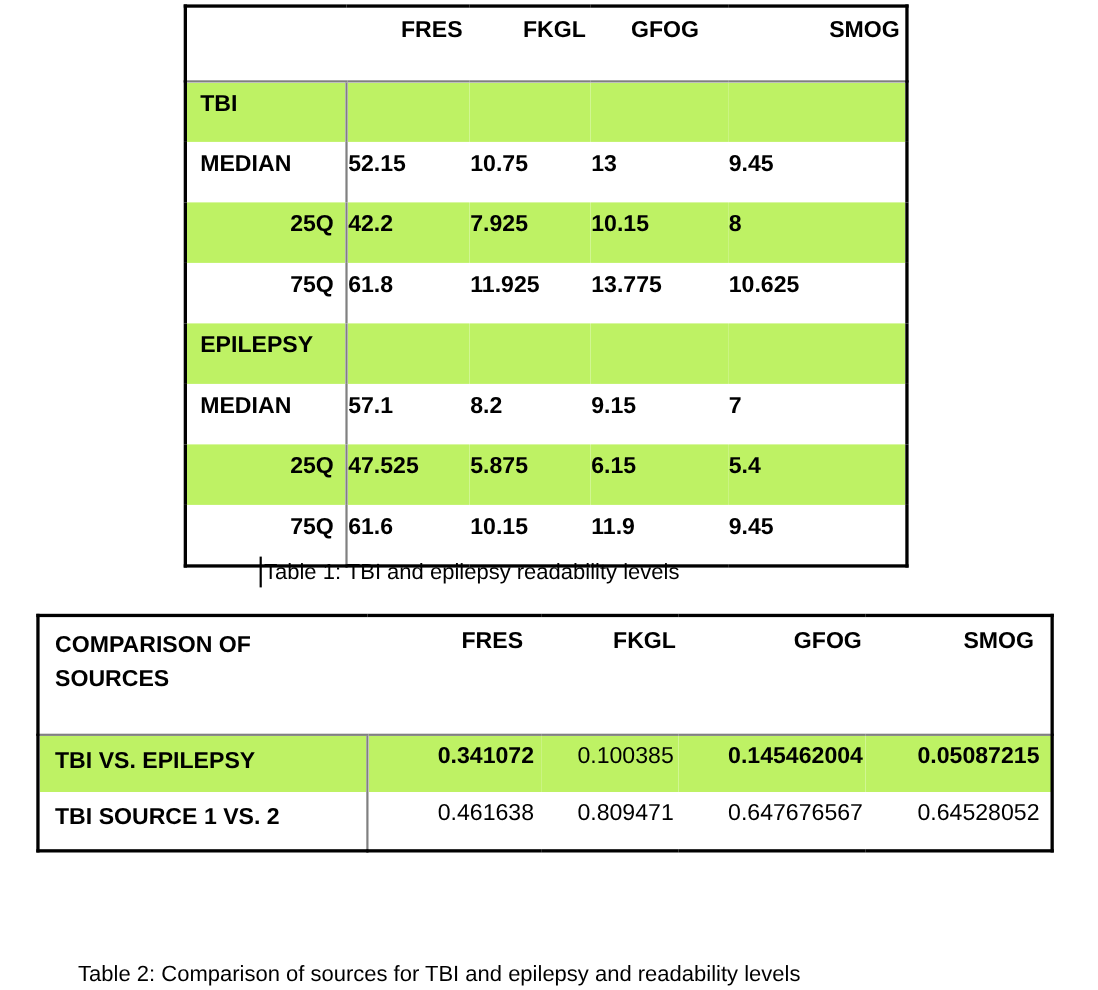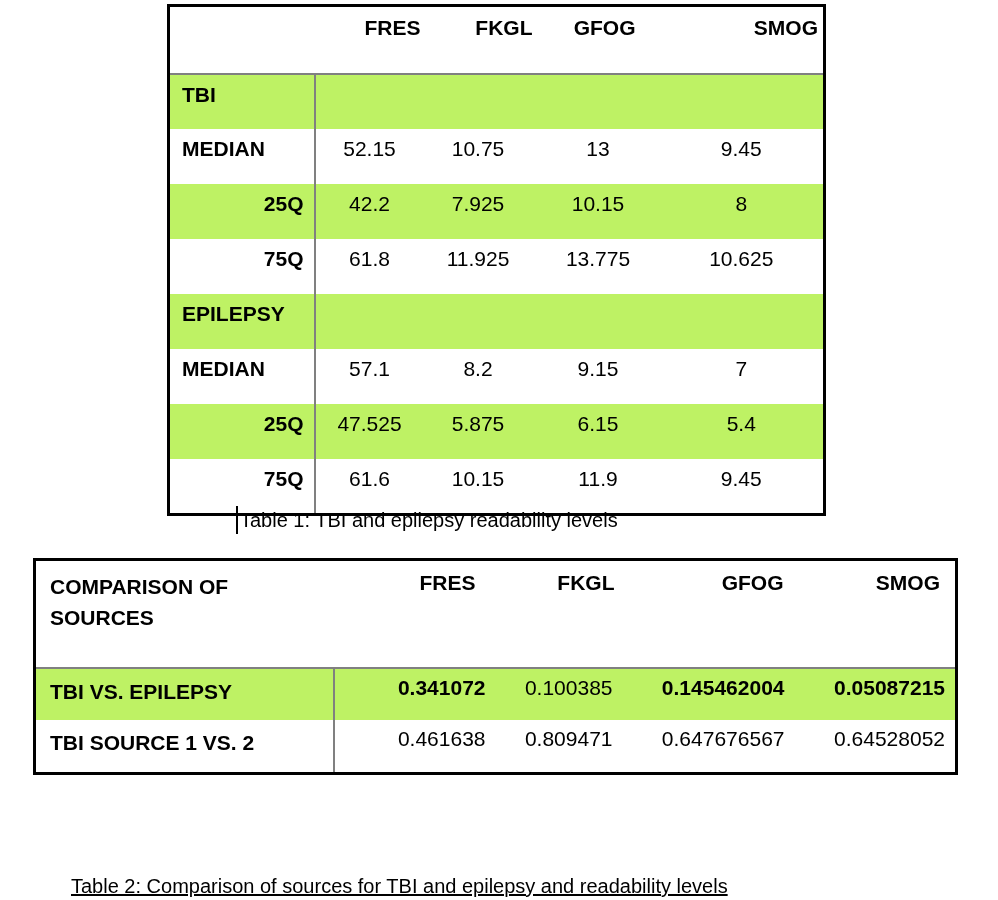--- a/index.html
+++ b/index.html
@@ -11,21 +11,21 @@
   td,th{vertical-align:top;overflow:hidden;white-space:normal;}
 
   
   .t1{position:absolute;left:167px;top:4px;width:656px;border:3px solid #000;}
   .t1 thead th{height:56px;border-bottom:2px solid #808080;font-weight:bold;
                text-align:right;padding-top:9px;}
   .t1 tbody tr{height:55px;}
   .t1 td{padding-top:8px;}
   .t1 .lbl{font-weight:bold;border-right:2px solid #808080;padding-left:12px;text-align:left;}
   .t1 .lbl.ra{text-align:right;padding-right:10px;padding-left:16px;}
-  .t1 .num{text-align:center;font-weight:normal;}
+  .t1 .num{text-align:left;font-weight:bold;}
   .t1 .pc1{padding-right:4px;}
   .t1 .pc2{padding-right:8px;}
   .t1 .pc3{padding-right:3px;}
   .t1 .pc4{padding-right:3px;}
   .t1 th.pc1{padding-right:6px;}
   .t1 th.pc2{padding-right:4px;}
   .t1 th.pc3{padding-right:26px;}
   .t1 th.pc4{padding-right:5px;}
   .shade{background:#bef264;}
 
@@ -42,21 +42,21 @@
   .t2 .qc2{padding-right:4px;}  .t2 th.qc2{padding-right:2px;}
   .t2 .qc3{padding-right:2px;}  .t2 th.qc3{padding-right:3px;}
   .t2 .qc4{padding-right:10px;} .t2 th.qc4{padding-right:15px;}
   .t2 .b{font-weight:bold;}
   .t2 .r{font-weight:normal;}
   .r0{height:52px;} .r1{height:53px;} .r2{height:92px;}
 
   
   .cap{position:absolute;font-size:20px;line-height:28px;white-space:nowrap;}
   .cap1{left:236px;top:506px;display:flex;align-items:center;}
-  .cap2{left:71px;top:872px;text-decoration:underline;}
+  .cap2{left:71px;top:872px;}
   .cursor{display:inline-block;width:2px;height:28px;background:#000;margin-right:2px;}
 </style>
 </head>
 <body>
 
 <div class="page">
 
   <table class="t1">
     <colgroup>
       <col style="width:146px">

